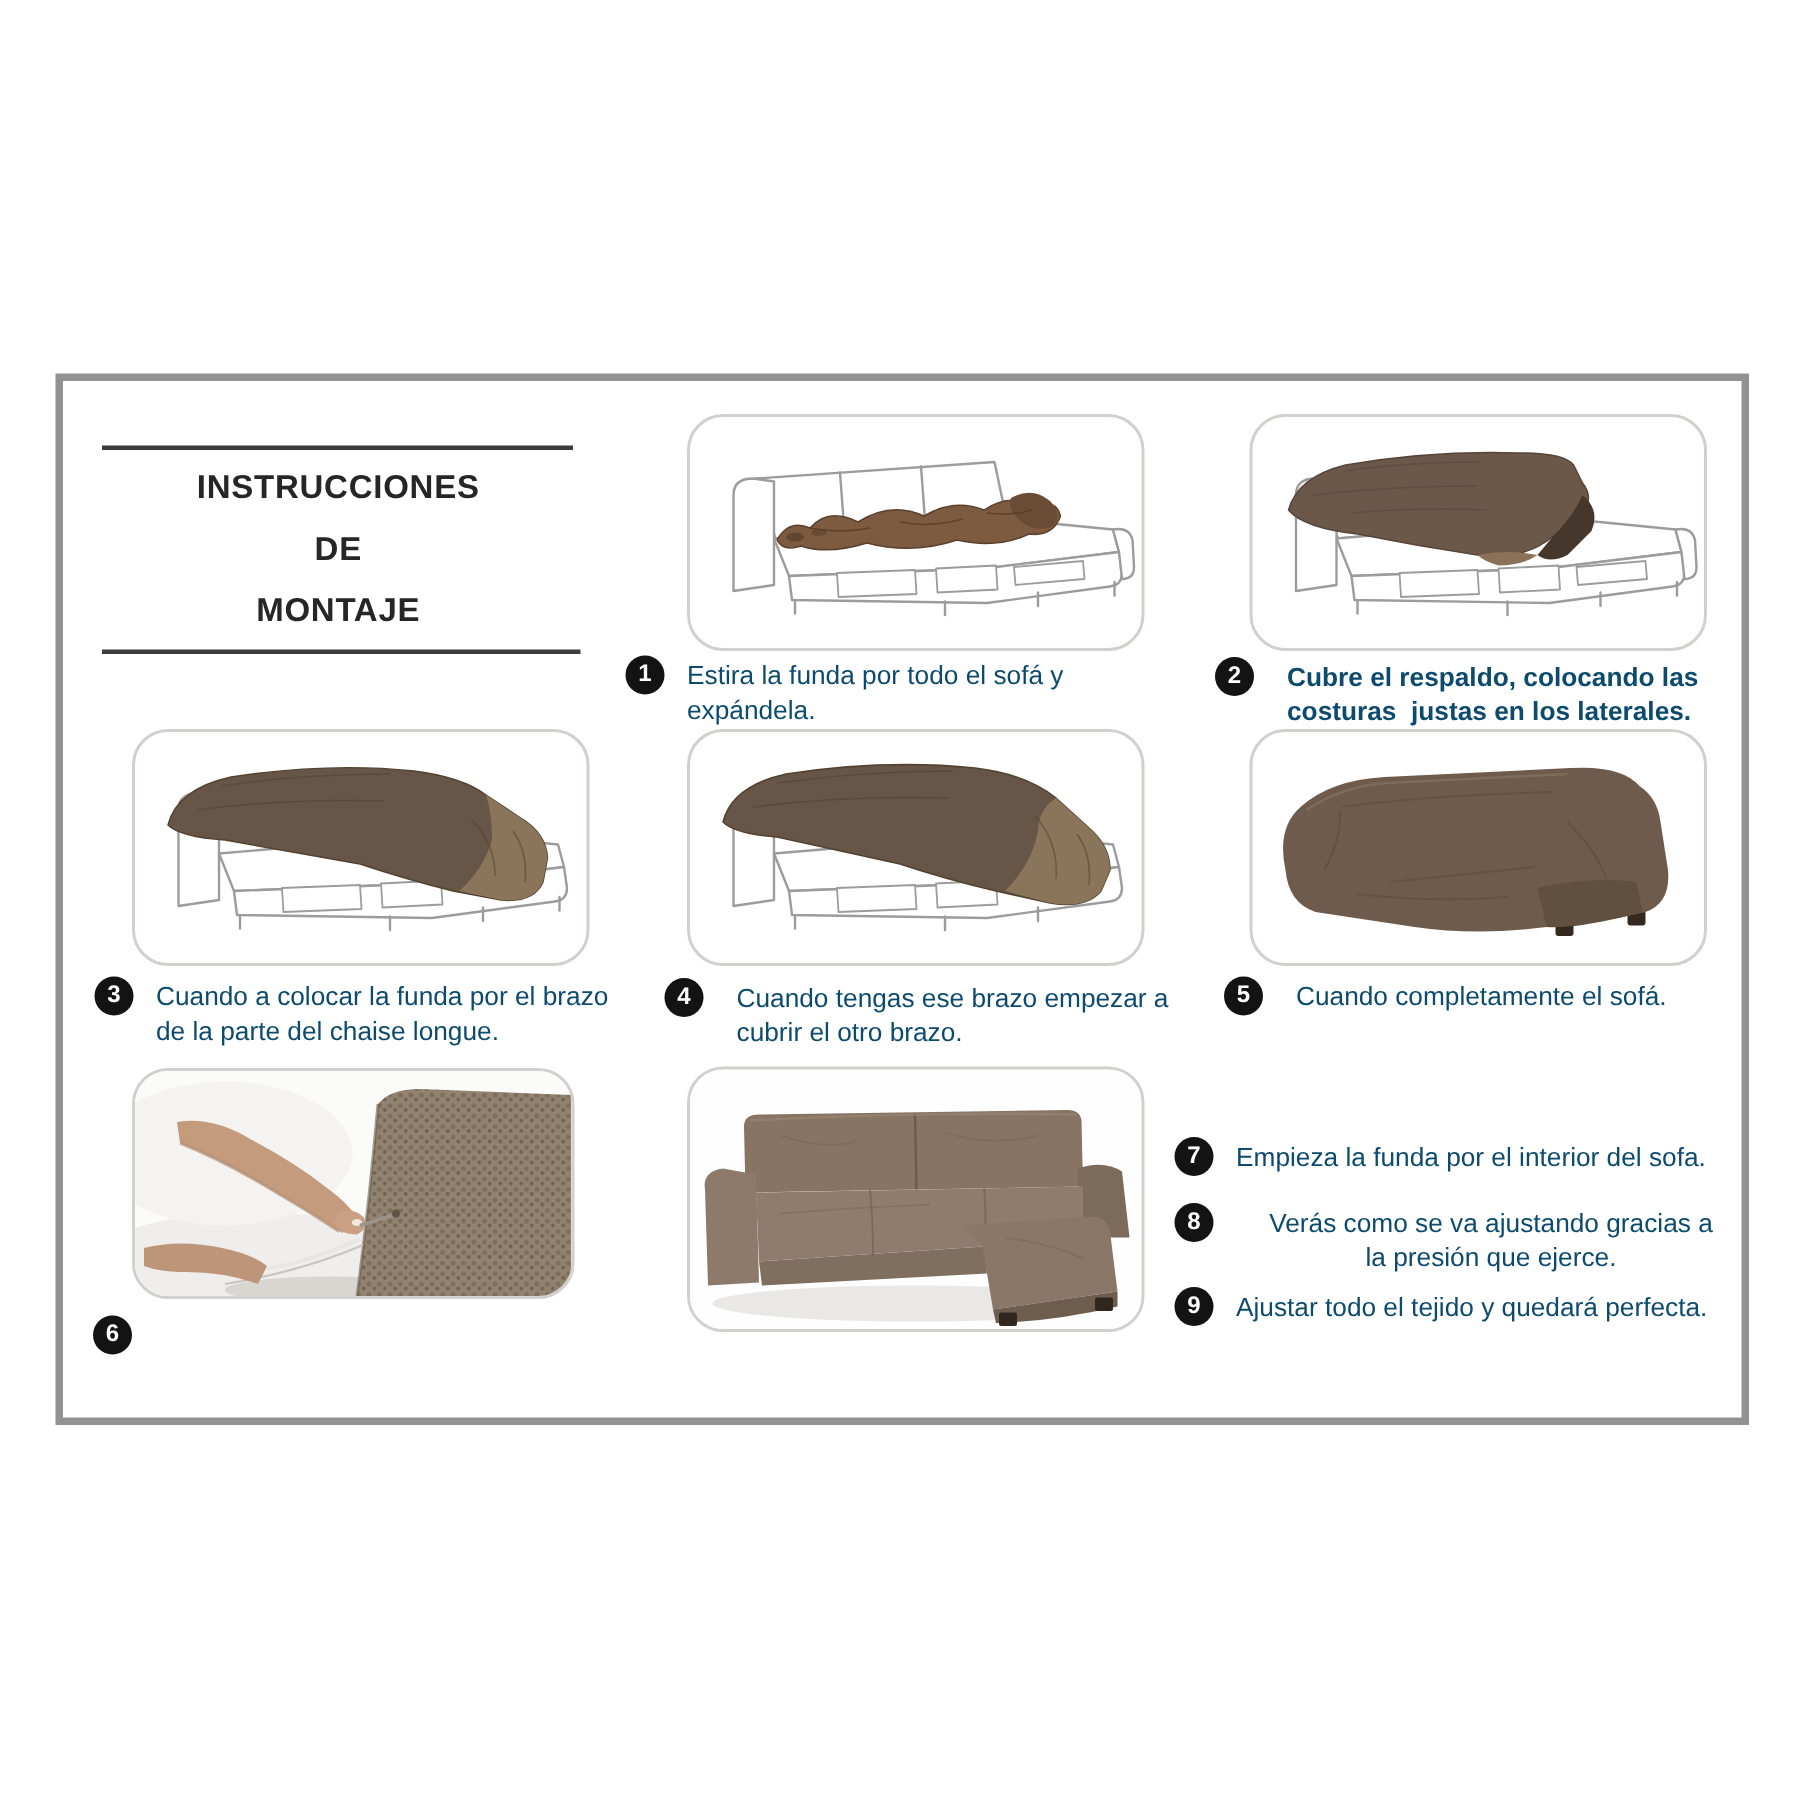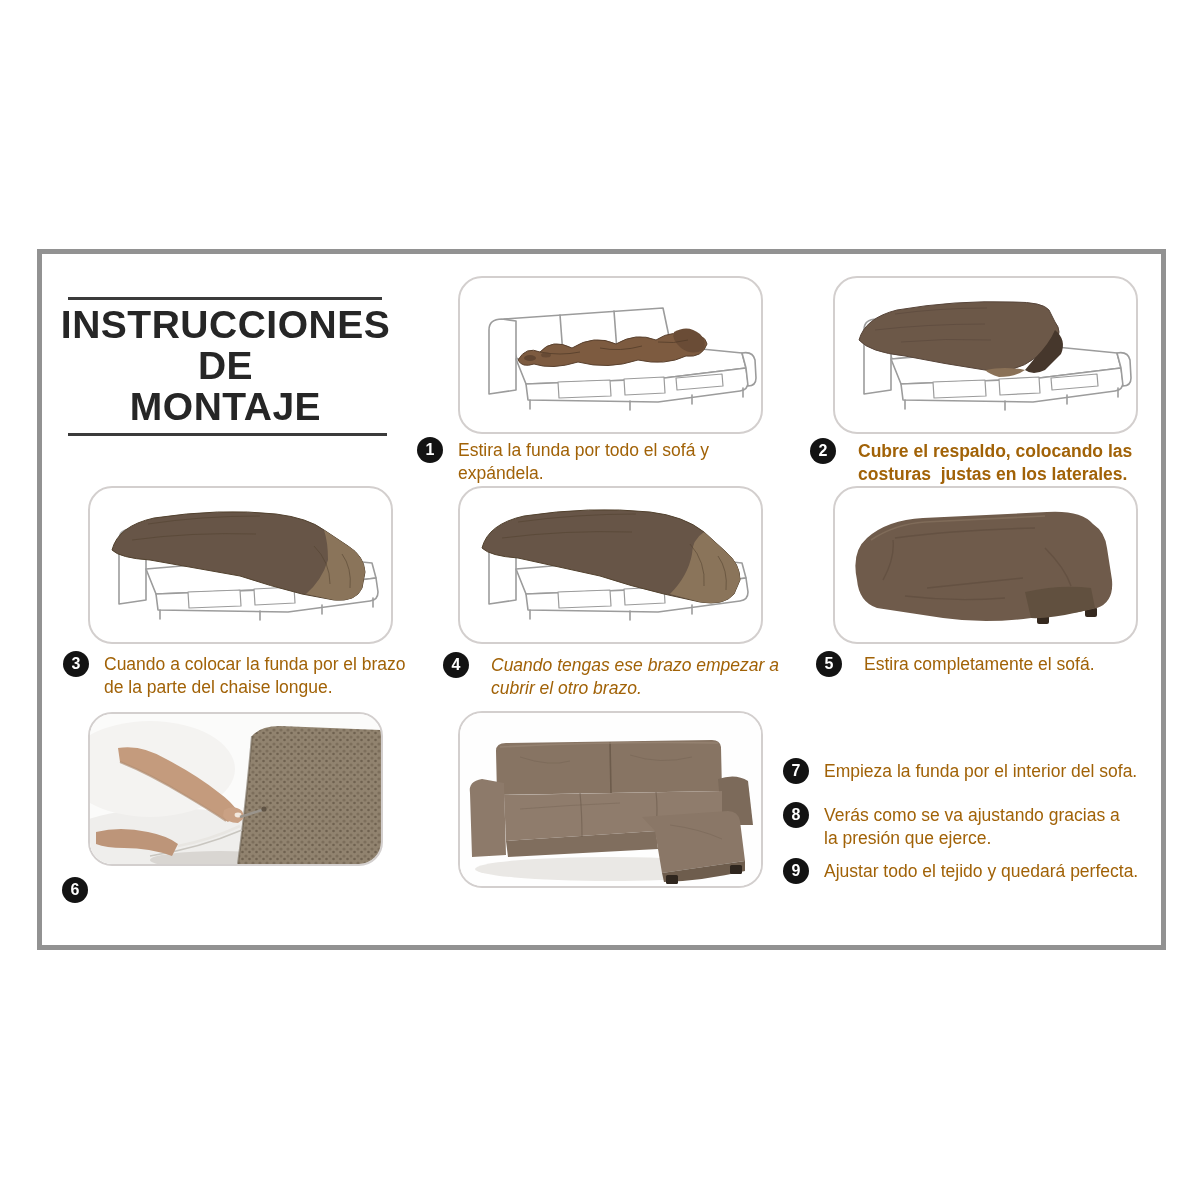--- a/index.html
+++ b/index.html
@@ -7,35 +7,35 @@
     position:relative; width:1200px; height:1200px; background:#ffffff;
     font-family:"Liberation Sans", sans-serif; overflow:hidden;
   }
   .frame {
     position:absolute; left:37px; top:249px; width:1129px; height:701px;
     border:5px solid #929292; background:#ffffff; box-sizing:border-box;
   }
   .title-rule { position:absolute; height:3px; background:#3b3b3b; }
   .title-text {
     position:absolute; text-align:center; font-weight:bold; color:#262626;
-    font-size:39px; line-height:41px; letter-spacing:0.5px; white-space:pre-wrap;
+    font-size:22px; line-height:41px; letter-spacing:0.5px; white-space:pre-wrap;
   }
   .panel {
     position:absolute; border:2px solid #d3cfce; border-radius:24px;
     background:#ffffff; overflow:hidden; box-sizing:border-box;
   }
   .panel svg { display:block; width:100%; height:100%; }
   .step { position:absolute; display:flex; gap:15px; align-items:flex-start; }
   .badge {
     flex:0 0 26px; width:26px; height:26px; border-radius:50%;
     background:#131313; color:#ffffff; font-weight:bold; font-size:16px;
     display:flex; align-items:center; justify-content:center;
   }
   .step-text {
-    font-size:17.5px; color:#a16207; line-height:1.3;
+    font-size:17.5px; color:#0c4a6e; line-height:1.3;
     white-space:pre-wrap; margin-top:2px;
   }
 </style>
 </head>
 <body>
 
 <div id="page">
 
   <div class="frame"></div>
 
@@ -209,41 +209,41 @@
   </div>
 
   <div class="step" style="left:63px; top:651px;">
     <div class="badge">3</div>
     <div class="step-text" style="width:345px;">Cuando a colocar la funda por el brazo
 de la parte del chaise longue.</div>
   </div>
 
   <div class="step" style="left:443px; top:652px; gap:22px;">
     <div class="badge">4</div>
-    <div class="step-text" style="width:310px;font-style:italic;">Cuando tengas ese brazo empezar a
+    <div class="step-text" style="width:310px;">Cuando tengas ese brazo empezar a
 cubrir el otro brazo.</div>
   </div>
 
   <div class="step" style="left:816px; top:651px; gap:22px;">
     <div class="badge">5</div>
-    <div class="step-text" style="width:320px;">Estira completamente el sofá.</div>
+    <div class="step-text" style="width:320px;">Cuando completamente el sofá.</div>
   </div>
 
   <div class="step" style="left:62px; top:877px; gap:11px;">
     <div class="badge">6</div>
   </div>
 
   <div class="step" style="left:783px; top:758px;">
     <div class="badge">7</div>
     <div class="step-text" style="width:360px;">Empieza la funda por el interior del sofa.</div>
   </div>
 
   <div class="step" style="left:783px; top:802px;">
     <div class="badge">8</div>
-    <div class="step-text" style="width:340px;">Verás como se va ajustando gracias a
+    <div class="step-text" style="width:340px;text-align:center;">Verás como se va ajustando gracias a
 la presión que ejerce.</div>
   </div>
 
   <div class="step" style="left:783px; top:858px;">
     <div class="badge">9</div>
     <div class="step-text" style="width:360px;">Ajustar todo el tejido y quedará perfecta.</div>
   </div>
 
 </div>
 

